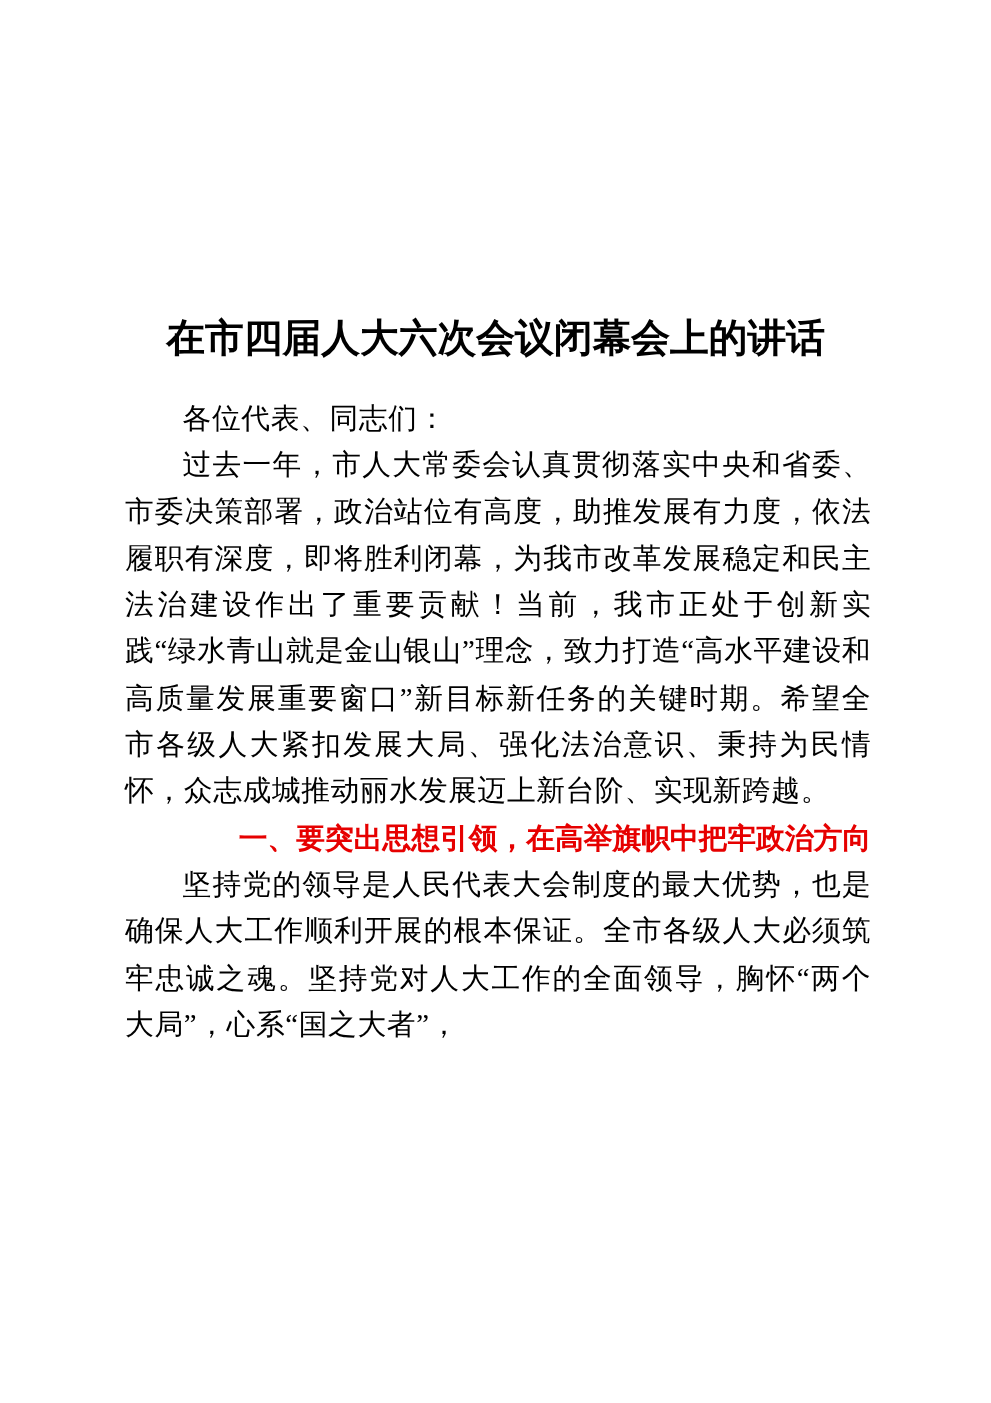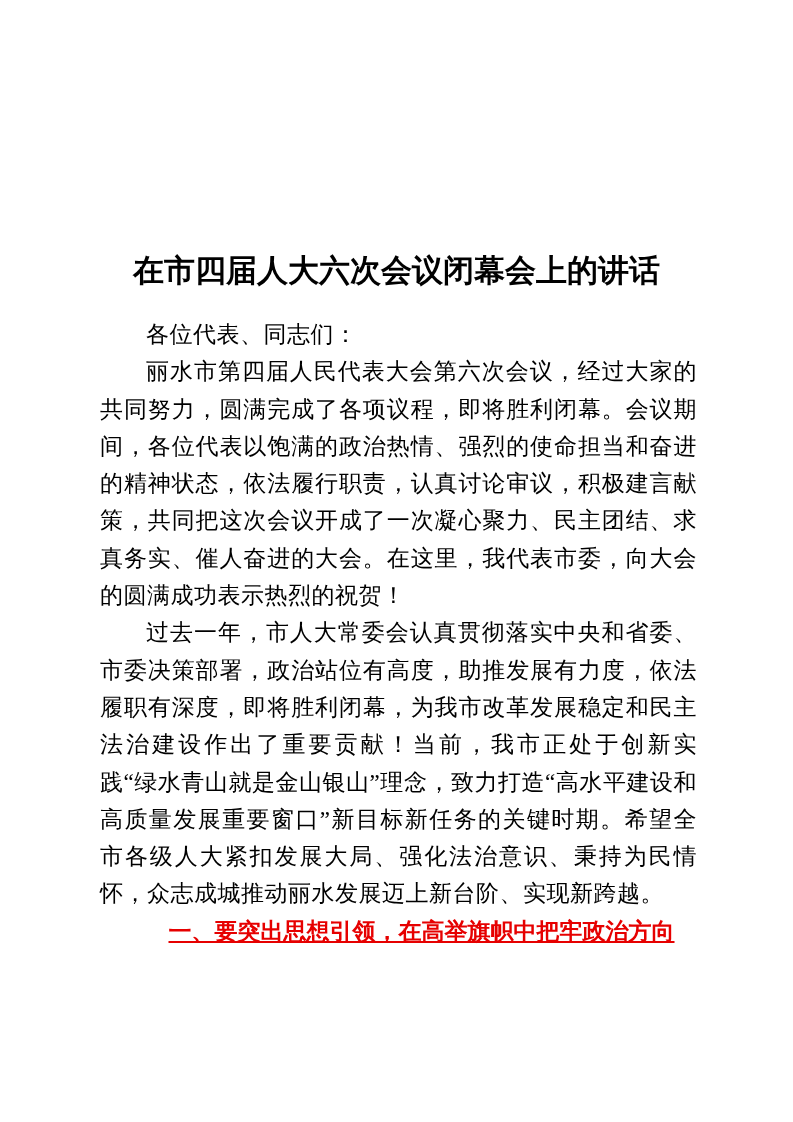--- a/index.html
+++ b/index.html
@@ -44,37 +44,36 @@
     text-justify: inter-ideograph;
     text-indent: 2em;
     letter-spacing: 0.5px;
   }
   .doc-body p.salutation {
     text-align: left;
   }
   .doc-body p.section-heading {
     font-family: "Liberation Sans", "DejaVu Sans", sans-serif;
     font-weight: 700;
-    text-align: center;
+    text-align: right;
     letter-spacing: 0px;
-    text-decoration: underline;
   }
 </style>
 </head>
 <body>
 
 <div class="page">
 
   <h1 class="doc-title">在市四届人大六次会议闭幕会上的讲话</h1>
 
   <div class="doc-body">
 
     <p class="salutation">各位代表、同志们：</p>
 
-    <p>丽水市第四届人民代表大会第六次会议，经过大家的共同努力，圆满完成了各项议程，即将胜利闭幕。会议期间，各位代表以饱满的政治热情、强烈的使命担当和奋进的精神状态，依法履行职责，认真讨论审议，积极建言献策，共同把这次会议开成了一次凝心聚力、民主团结、求真务实、催人奋进的大会。在这里，我代表市委，向大会的圆满成功表示热烈的祝贺！</p>
 
     <p>过去一年，市人大常委会认真贯彻落实中央和省委、市委决策部署，政治站位有高度，助推发展有力度，依法履职有深度，即将胜利闭幕，为我市改革发展稳定和民主法治建设作出了重要贡献！当前，我市正处于创新实践“绿水青山就是金山银山”理念，致力打造“高水平建设和高质量发展重要窗口”新目标新任务的关键时期。希望全市各级人大紧扣发展大局、强化法治意识、秉持为民情怀，众志成城推动丽水发展迈上新台阶、实现新跨越。</p>
 
     <p class="section-heading" style="color: rgb(230, 0, 0);">一、要突出思想引领，在高举旗帜中把牢政治方向</p>
 
+    <p>坚持党的领导是人民代表大会制度的最大优势，也是确保人大工作顺利开展的根本保证。全市各级人大必须筑牢忠诚之魂。坚持党对人大工作的全面领导，胸怀“两个大局”，心系“国之大者”，</p>
 
   </div>
 </div>
 
 </body></html>

